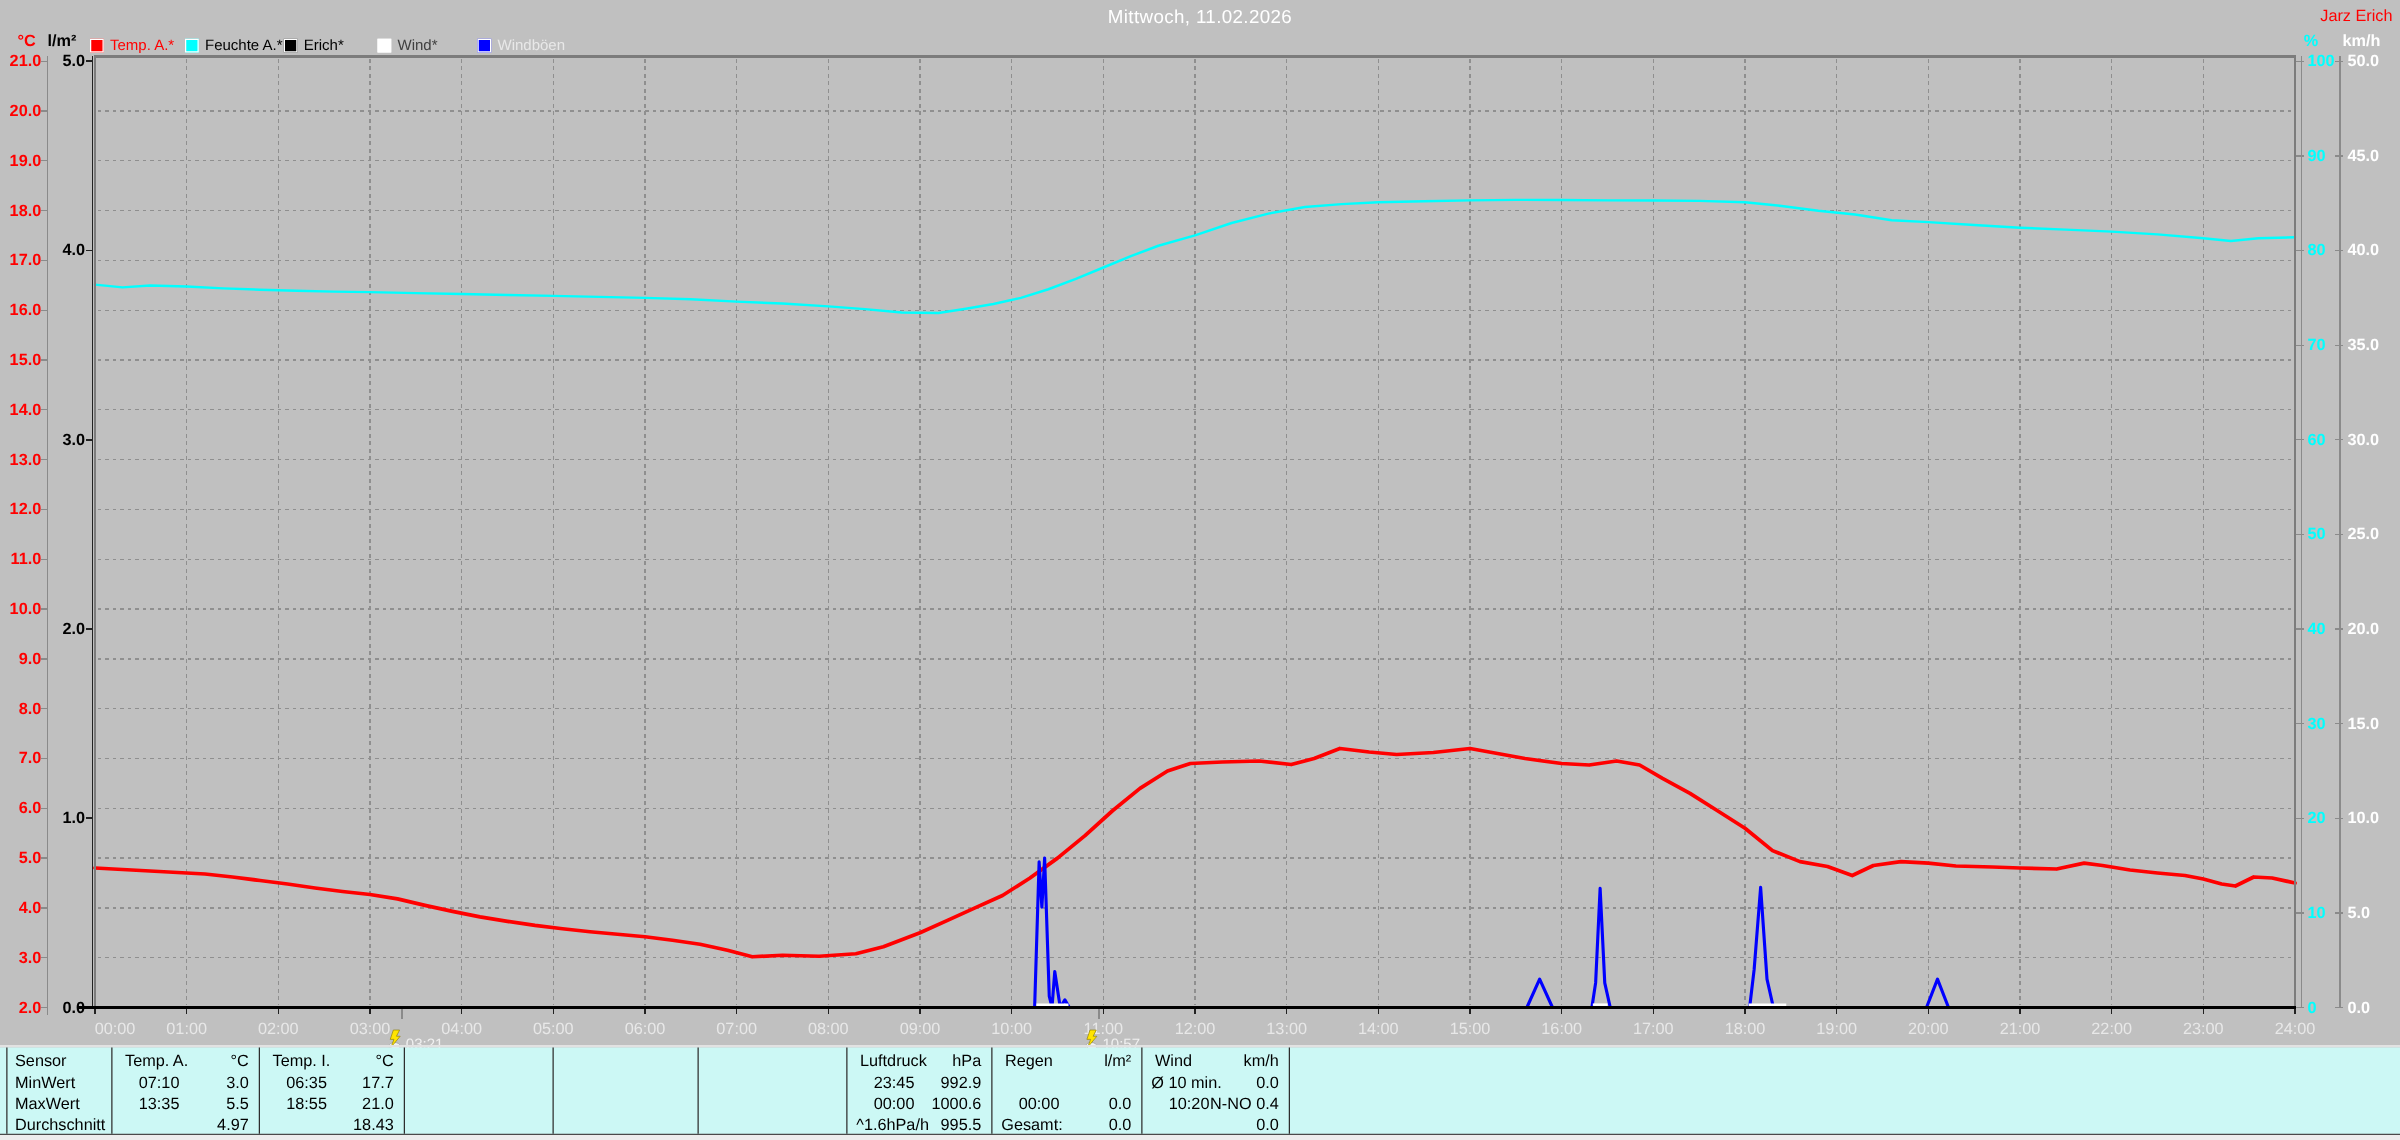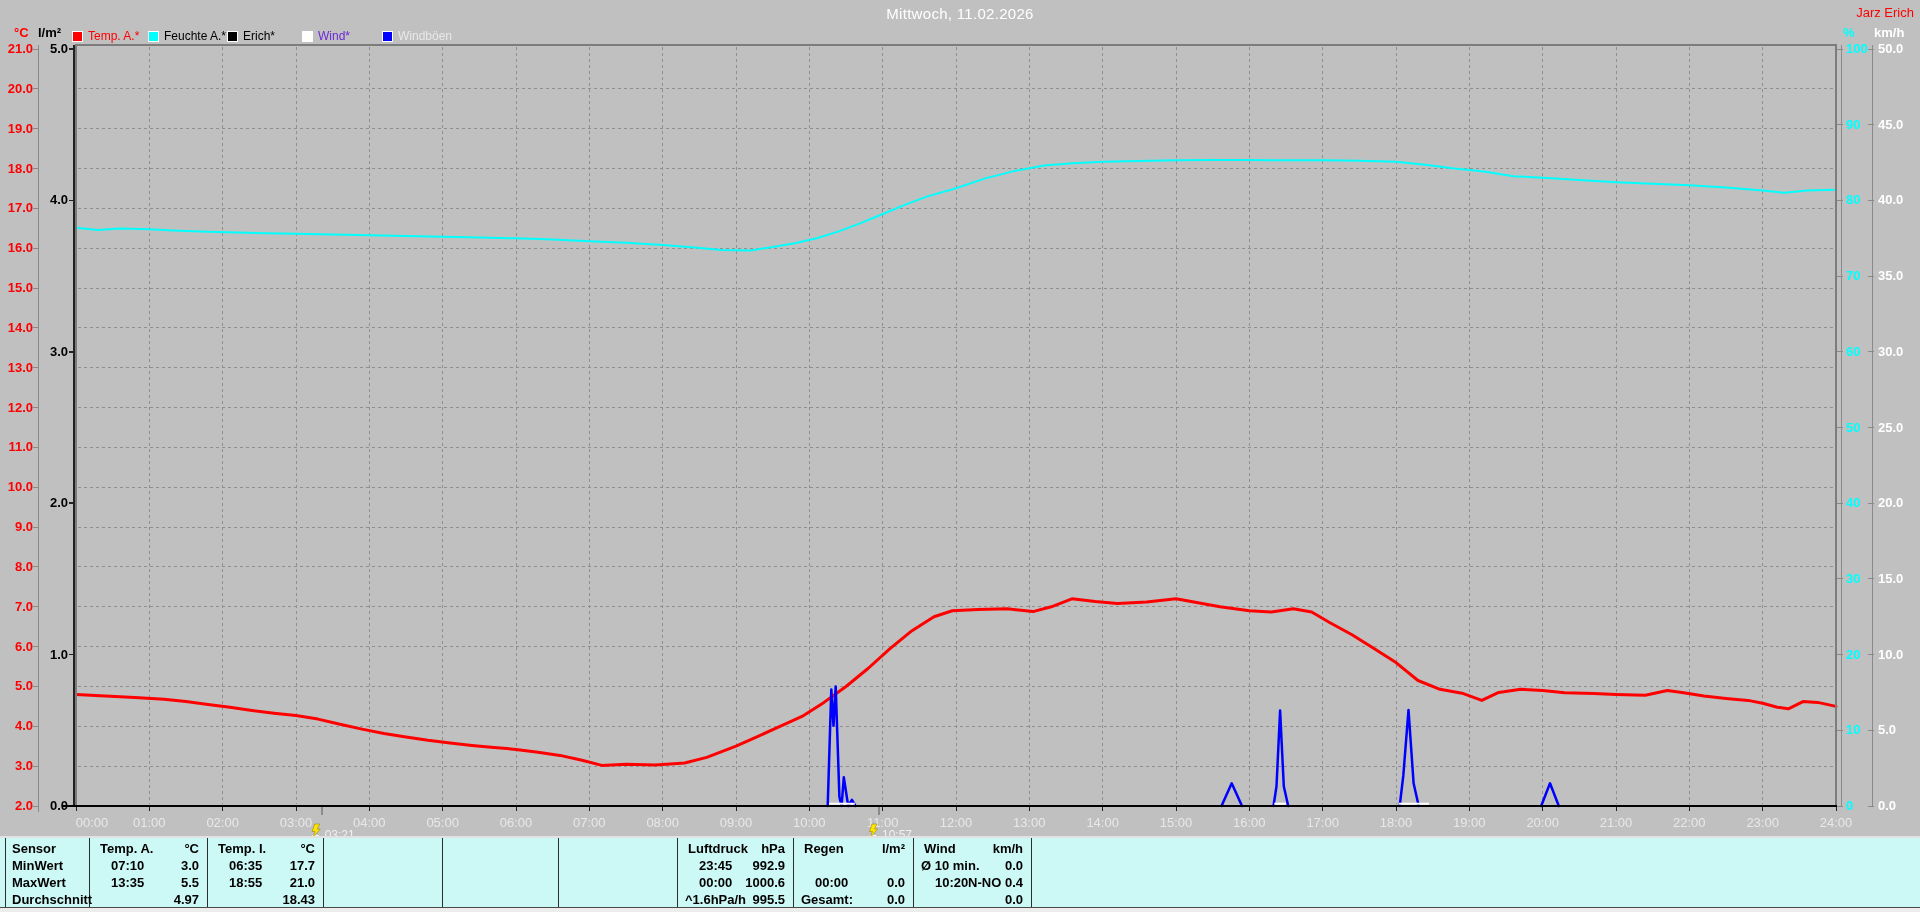--- a/index.html
+++ b/index.html
@@ -13,21 +13,21 @@
   #unit-pct{left:1843px;top:25px;color:#00ffff;}
   #unit-kmh{left:1874px;top:25px;color:#ffffff;}
   #legend{left:0;top:29px;height:14px;width:1500px;}
   .leg-item{position:absolute;top:0;display:flex;align-items:center;font-size:12px;white-space:nowrap;}
   .leg-sw{width:9px;height:9px;border:1px solid #ffffff;margin-right:5px;display:inline-block;}
   #chart{left:0;top:0;}
   #wtable-wrap{left:0;top:836px;width:1920px;height:76px;}
   #wtable-topline{left:0;top:0;width:1920px;height:2px;background:#e2e2e2;position:absolute;}
   #wtable{left:0;top:2px;width:1920px;height:69px;background:#ccf8f5;position:absolute;border-bottom:1px solid #4a4a4a;}
   #wtable-bottom{left:0;top:72px;width:1920px;height:4px;background:#ededed;position:absolute;}
-  .tcell{position:absolute;font-size:13px;font-weight:bold;color:#000;white-space:nowrap;height:16px;line-height:16px;}
+  .tcell{position:absolute;font-size:13px;font-weight:normal;color:#000;white-space:nowrap;height:16px;line-height:16px;}
   .tdiv{position:absolute;top:0;width:1px;height:69px;background:#2e2e2e;}
 </style>
 </head>
 <body>
 
 <div class="abs" id="title">Mittwoch, 11.02.2026</div>
 <div class="abs" id="station">Jarz Erich</div>
 
 <div class="abs unit" id="unit-c">°C</div>
 <div class="abs unit" id="unit-lm2">l/m²</div>
@@ -42,21 +42,21 @@
     <div class="leg-item" style="left: 148px;">
       <span class="leg-sw" style="background: rgb(0, 255, 255);"></span>
       <span style="color: #000000;">Feuchte A.*</span>
     </div>
     <div class="leg-item" style="left: 227px;">
       <span class="leg-sw" style="background: rgb(0, 0, 0);"></span>
       <span style="color: rgb(0, 0, 0);">Erich*</span>
     </div>
     <div class="leg-item" style="left: 302px;">
       <span class="leg-sw" style="background: rgb(255, 255, 255);"></span>
-      <span style="color: #6d28d9;">Wind*</span>
+      <span style="color: #404040;">Wind*</span>
     </div>
     <div class="leg-item" style="left: 382px;">
       <span class="leg-sw" style="background: rgb(0, 0, 255);"></span>
       <span style="color: rgb(232, 232, 232);">Windböen</span>
     </div>
   </div>
 
 <svg class="abs" id="chart" width="1920" height="912" viewBox="0 0 1920 912">
     <line x1="78" y1="88.84210526315789" x2="1834" y2="88.84210526315789" stroke="#8f8f8f" stroke-dasharray="3,3" stroke-width="1" shape-rendering="crispEdges"></line>
     <line x1="78" y1="128.68421052631578" x2="1834" y2="128.68421052631578" stroke="#8f8f8f" stroke-dasharray="3,3" stroke-width="1" shape-rendering="crispEdges"></line>

